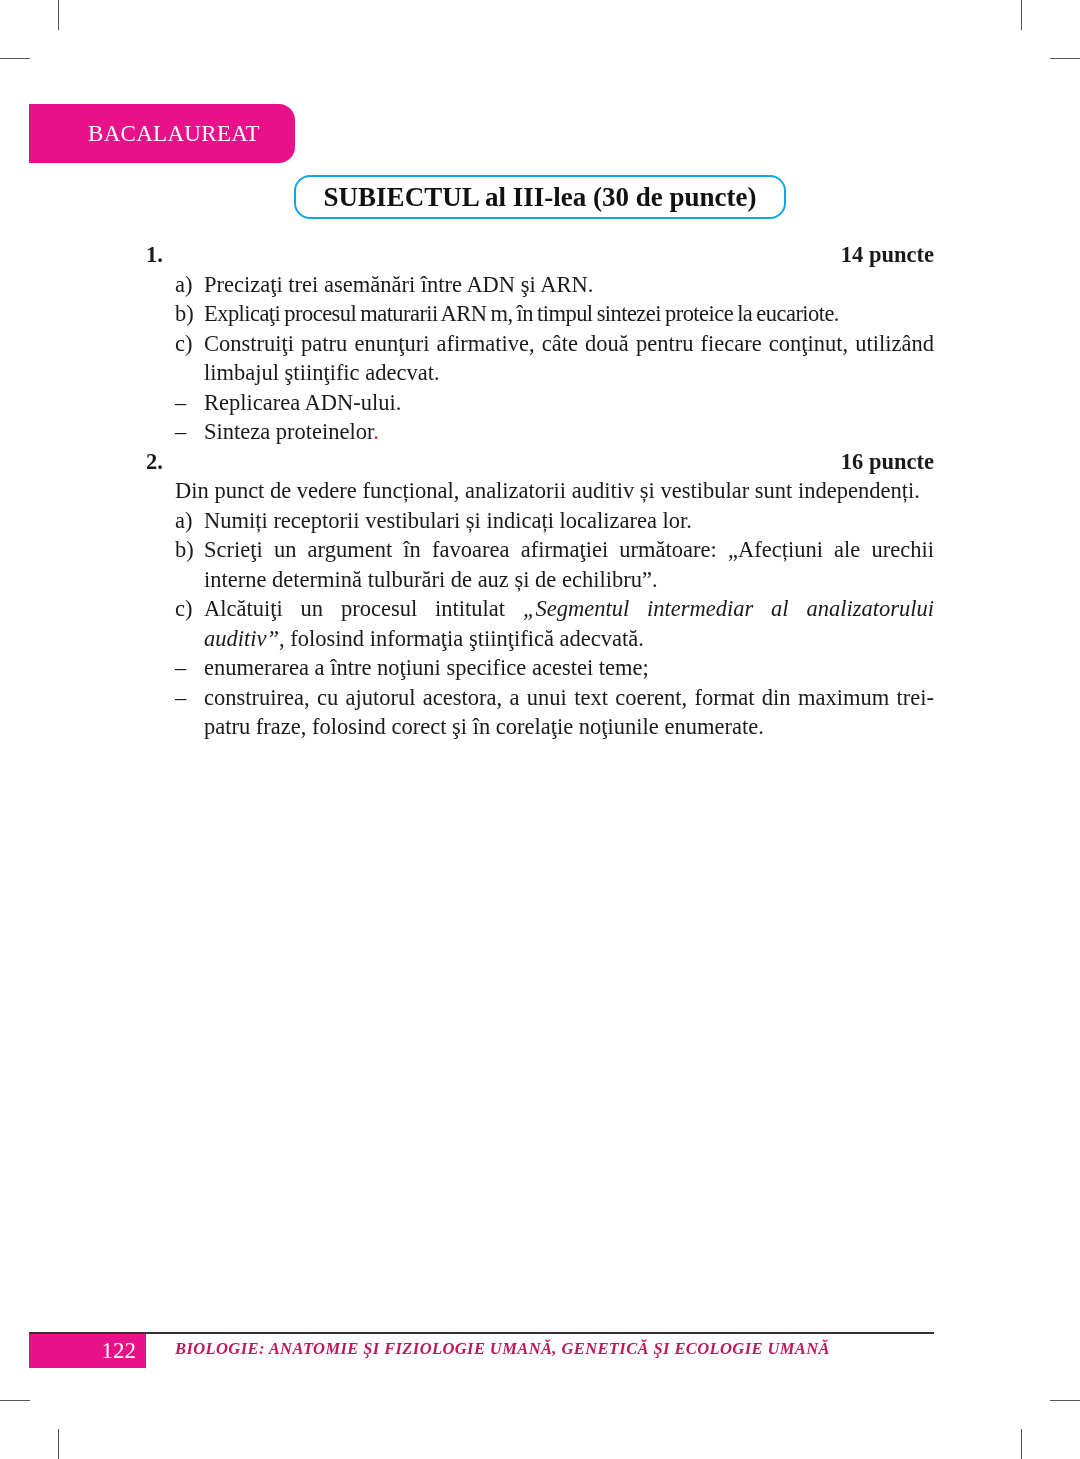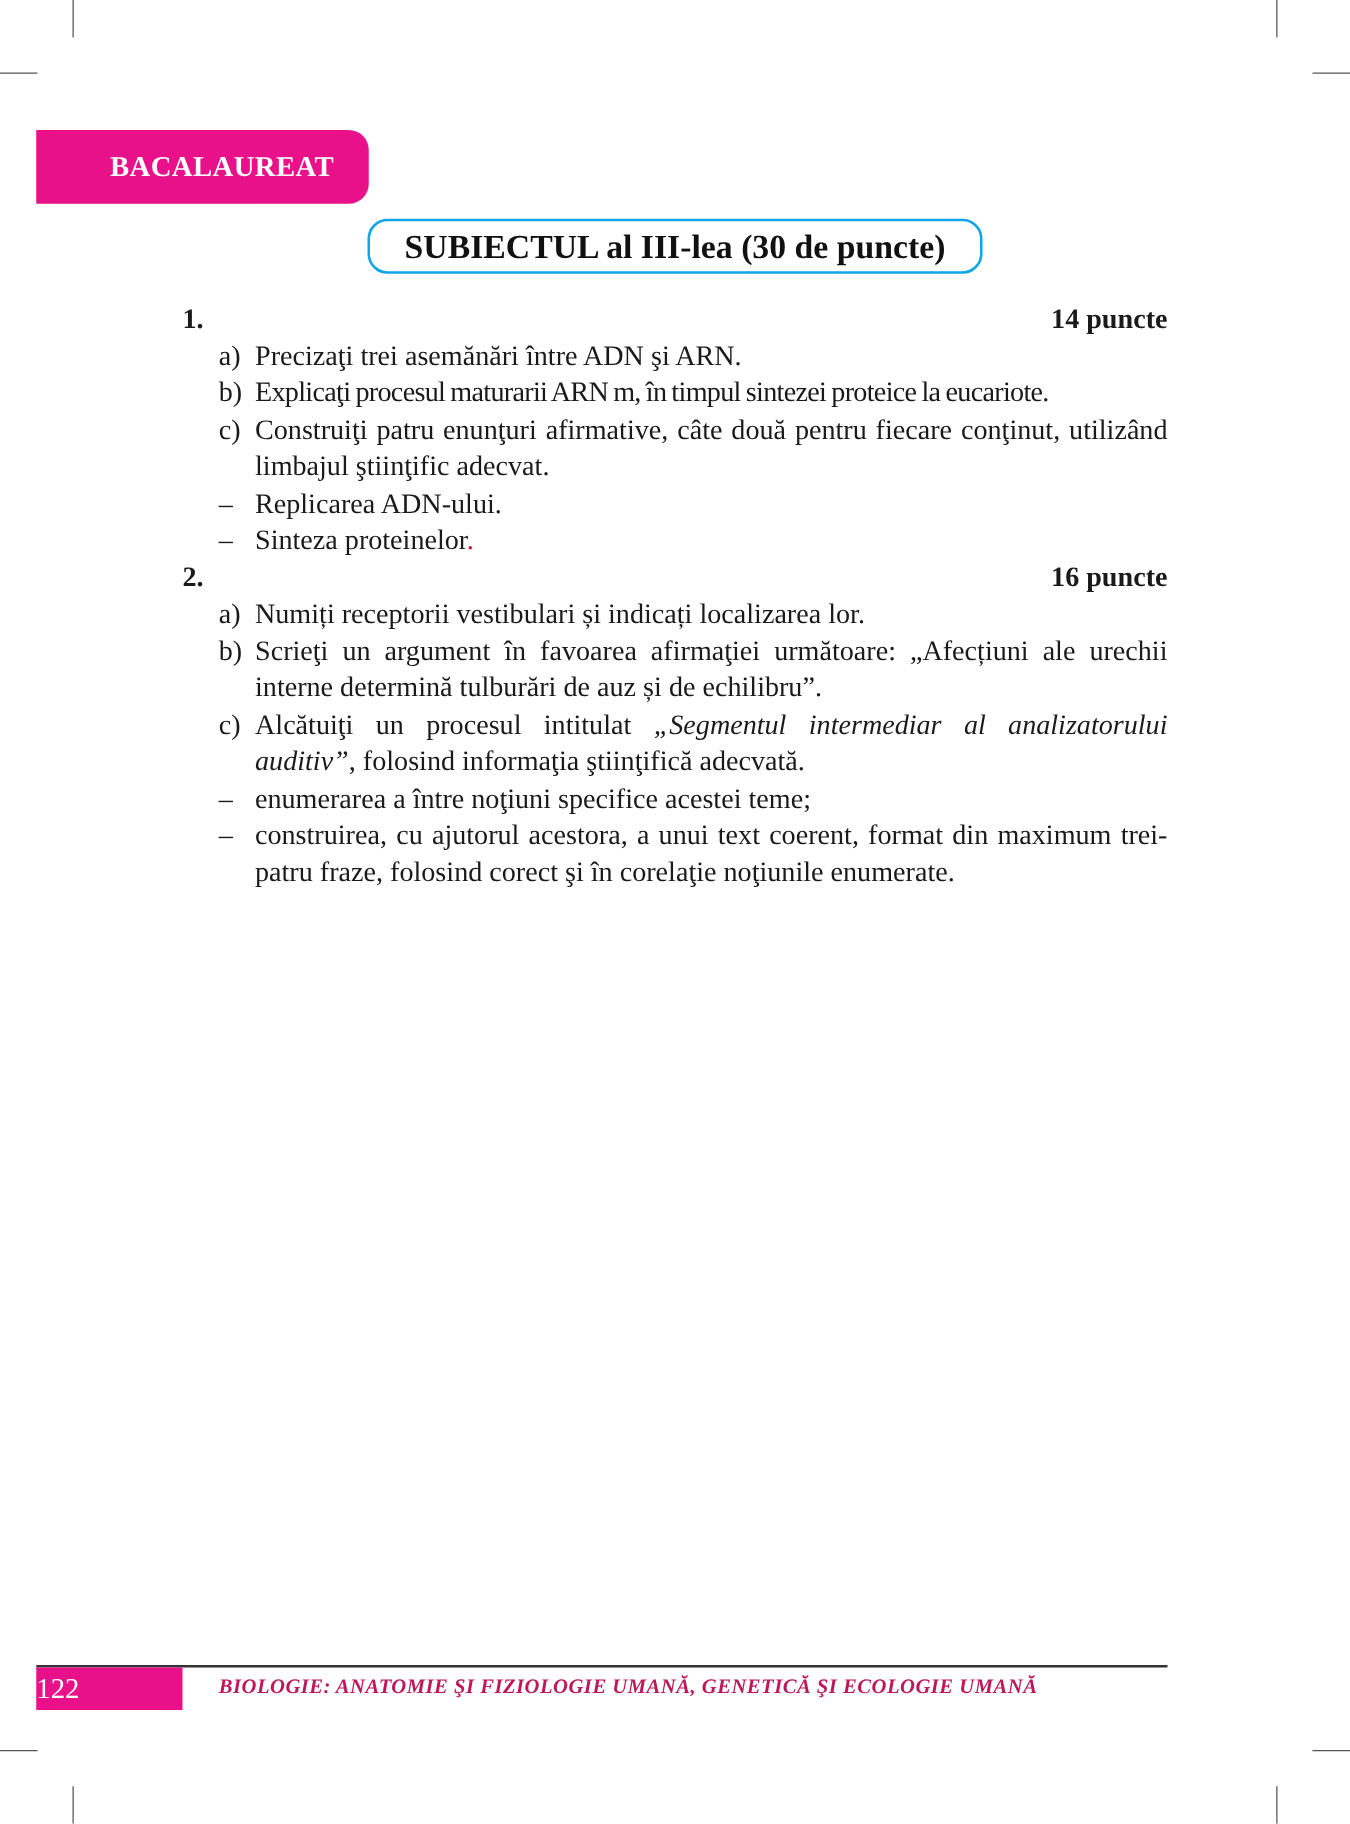--- a/index.html
+++ b/index.html
@@ -29,21 +29,21 @@
       height: 59px;
       background: #e8118a;
       border-radius: 0 16px 16px 0;
       display: flex;
       align-items: center;
       box-sizing: border-box;
       padding-left: 59px;
     }
     .bac-tab span {
       color: #ffffff;
-      font-weight: bold;
+      font-weight: normal;
       font-size: 23px;
       letter-spacing: 0.3px;
     }
 
     
     .subject-title {
       position: absolute;
       left: 294px;
       top: 175px;
       width: 492px;
@@ -109,21 +109,21 @@
     }
     .page-num {
       position: absolute;
       left: 29px;
       top: 1334px;
       width: 117px;
       height: 34px;
       background: #e8118a;
       display: flex;
       align-items: center;
-      justify-content: flex-start;
+      justify-content: flex-end;
       box-sizing: border-box;
       padding-right: 10px;
     }
     .page-num span {
       color: #ffffff;
       font-size: 23px;
     }
     .footer-title {
       position: absolute;
       left: 175px;
@@ -183,20 +183,21 @@
   </div>
   <div class="dash-item">
     <span class="lbl">–</span>
     <span class="txt"><span>Sinteza proteinelor</span><span class="red-dot">.</span></span>
   </div>
 
   <div class="row-head">
     <span>2.</span>
     <span>16 puncte</span>
   </div>
+  <div class="justify" style="text-indent:29px;">Din punct de vedere funcțional, analizatorii auditiv și vestibular sunt independenți.</div>
 
   <div class="item">
     <span class="lbl">a)</span>
     <span class="txt">Numiți receptorii vestibulari și indicați localizarea lor.</span>
   </div>
   <div class="item">
     <span class="lbl">b)</span>
     <span class="txt">Scrieţi un argument în favoarea afirmaţiei următoare: „Afecțiuni ale urechii interne determină tulburări de auz și de echilibru”.</span>
   </div>
   <div class="item">

